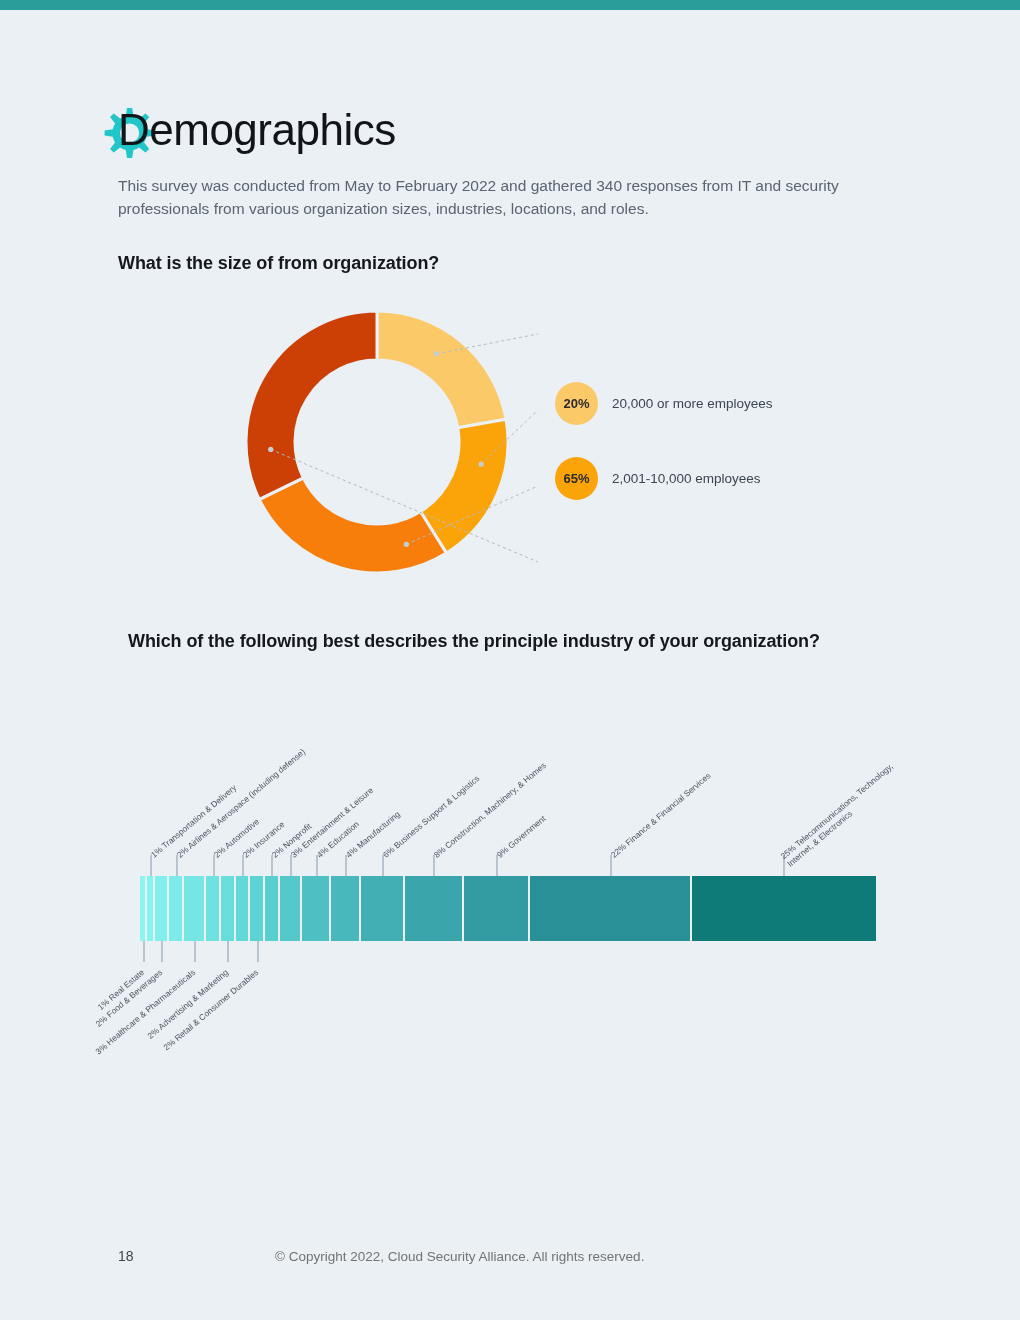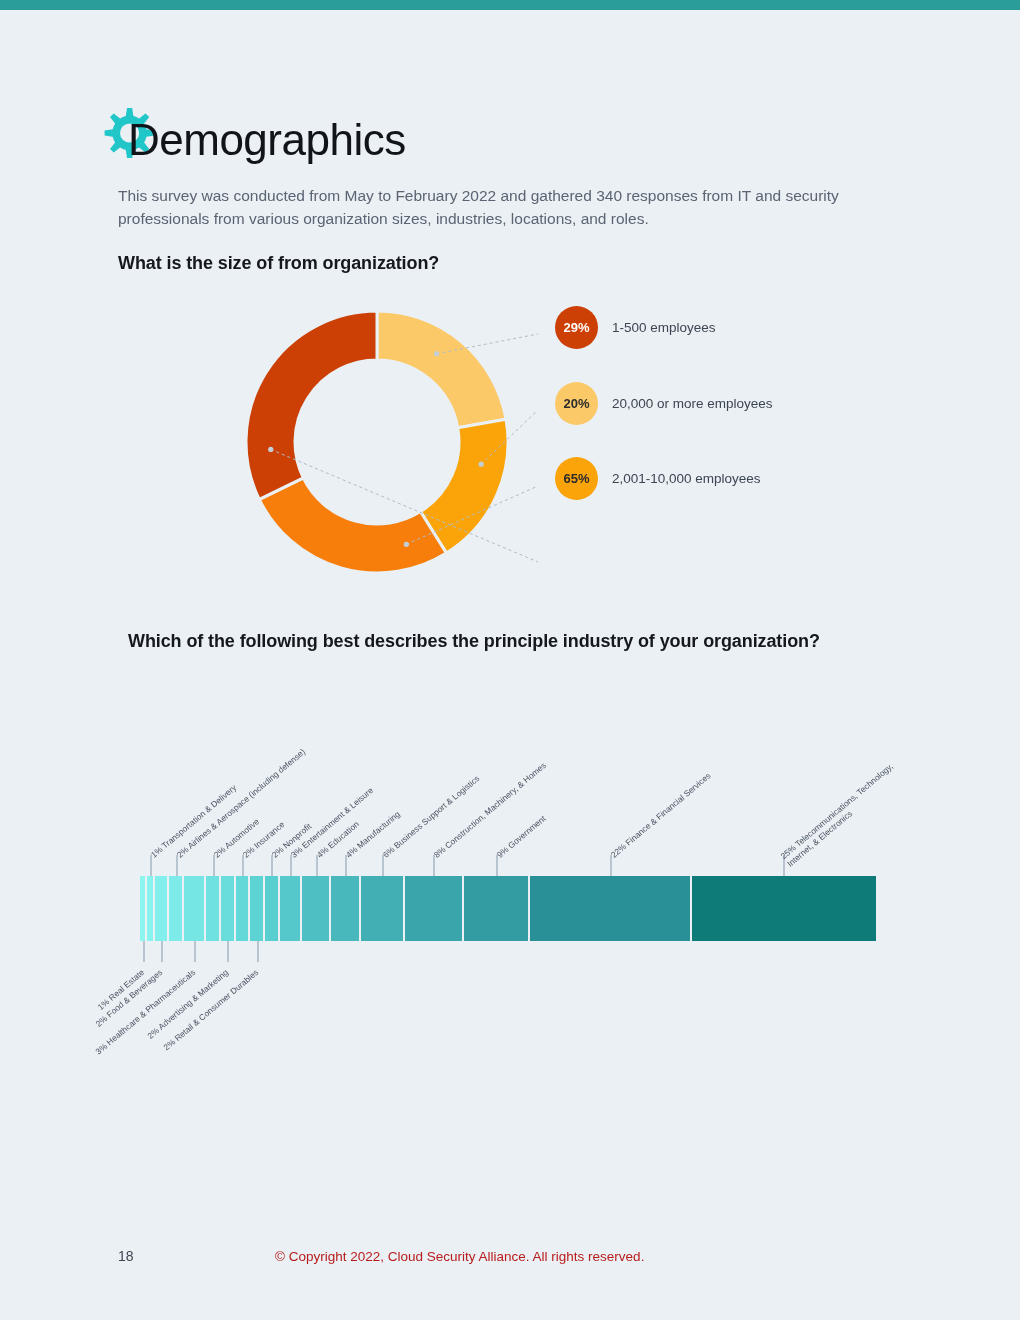--- a/index.html
+++ b/index.html
@@ -11,21 +11,21 @@
   }
   .top-rule{position:absolute;top:0;left:0;width:1020px;height:10px;background:#2A9D9B;}
 
   .page{position:absolute;top:0;left:0;width:1020px;height:1320px;}
 
   
   .header{position:absolute;left:118px;top:100px;width:800px;}
   .gear-wrap{position:absolute;left:-22px;top:4px;width:62px;height:62px;}
   .gear-wrap svg{display:block;}
   .title{
-    position:relative;margin:10px;padding:0 0 0 0;
+    position:relative;margin:0;padding:0 0 0 0;
     font-size:44px;font-weight:400;color:#111418;letter-spacing:-0.5px;
     line-height:60px;
   }
   .intro{
     margin:14px 0 0 0;font-size:15.5px;line-height:23px;color:#5A6472;
     max-width:775px;font-weight:400;
   }
   .q-heading{
     margin:0;font-size:18px;font-weight:700;color:#15191E;line-height:27px;
     letter-spacing:-0.1px;
@@ -60,21 +60,21 @@
   .blabel{
     position:absolute;font-size:8.4px;color:#4A5462;white-space:pre;
     transform-origin:0 50%;transform:rotate(-40deg);
     line-height:10px;font-weight:400;
   }
   .blabel.below{transform-origin:100% 50%;text-align:right;}
 
   
   .footer{position:absolute;left:0;top:1248px;width:1020px;height:24px;}
   .page-no{position:absolute;left:118px;top:0;font-size:14px;color:#3C4552;}
-  .copyright{position:absolute;left:275px;top:1px;font-size:13.5px;color:#b91c1c;}
+  .copyright{position:absolute;left:275px;top:1px;font-size:13.5px;color:#737373;}
 </style>
 </head>
 <body>
 
 <div class="top-rule"></div>
 
 <div class="page">
 
   <div class="header">
     <span class="gear-wrap">
@@ -103,24 +103,20 @@
         <path d="M198.55404421963453 51.70749852288806 L300 32" stroke="#AFBCC8" stroke-width="1" stroke-dasharray="3 3" fill="none"></path>
         <circle cx="198.55404421963453" cy="51.70749852288806" r="2.6" fill="#C3CED8"></circle>
         <path d="M243.1727194781503 162.14259507209135 L300 108" stroke="#AFBCC8" stroke-width="1" stroke-dasharray="3 3" fill="none"></path>
         <circle cx="243.1727194781503" cy="162.14259507209135" r="2.6" fill="#C3CED8"></circle>
         <path d="M168.3553783945104 242.37437061743097 L300 184" stroke="#AFBCC8" stroke-width="1" stroke-dasharray="3 3" fill="none"></path>
         <circle cx="168.3553783945104" cy="242.37437061743097" r="2.6" fill="#C3CED8"></circle>
         <path d="M32.75942864732872 147.42906445374936 L300 260" stroke="#AFBCC8" stroke-width="1" stroke-dasharray="3 3" fill="none"></path>
         <circle cx="32.75942864732872" cy="147.42906445374936" r="2.6" fill="#C3CED8"></circle>
       </svg>
     <div class="legend" id="donut-legend">
-        <div class="legend-row" style="top: 10px;">
-          <div class="badge dark" style="background: rgb(204, 63, 5);">29%</div>
-          <div class="legend-label">1-500 employees</div>
-        </div>
         <div class="legend-row" style="top: 86px; justify-content: space-between;">
           <div class="badge" style="background: rgb(252, 201, 104);">20%</div>
           <div class="legend-label">20,000 or more employees</div>
         </div>
         <div class="legend-row" style="top: 161px;">
           <div class="badge" style="background: rgb(251, 164, 10);">65%</div>
           <div class="legend-label">2,001-10,000 employees</div>
         </div>
       </div>
   </div>

